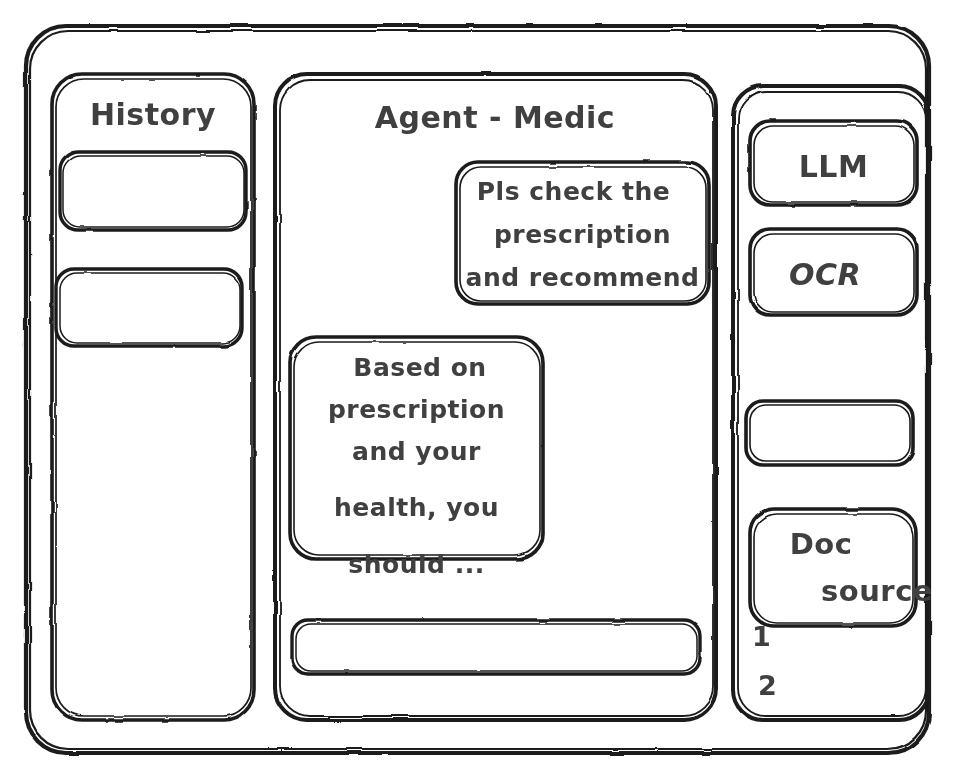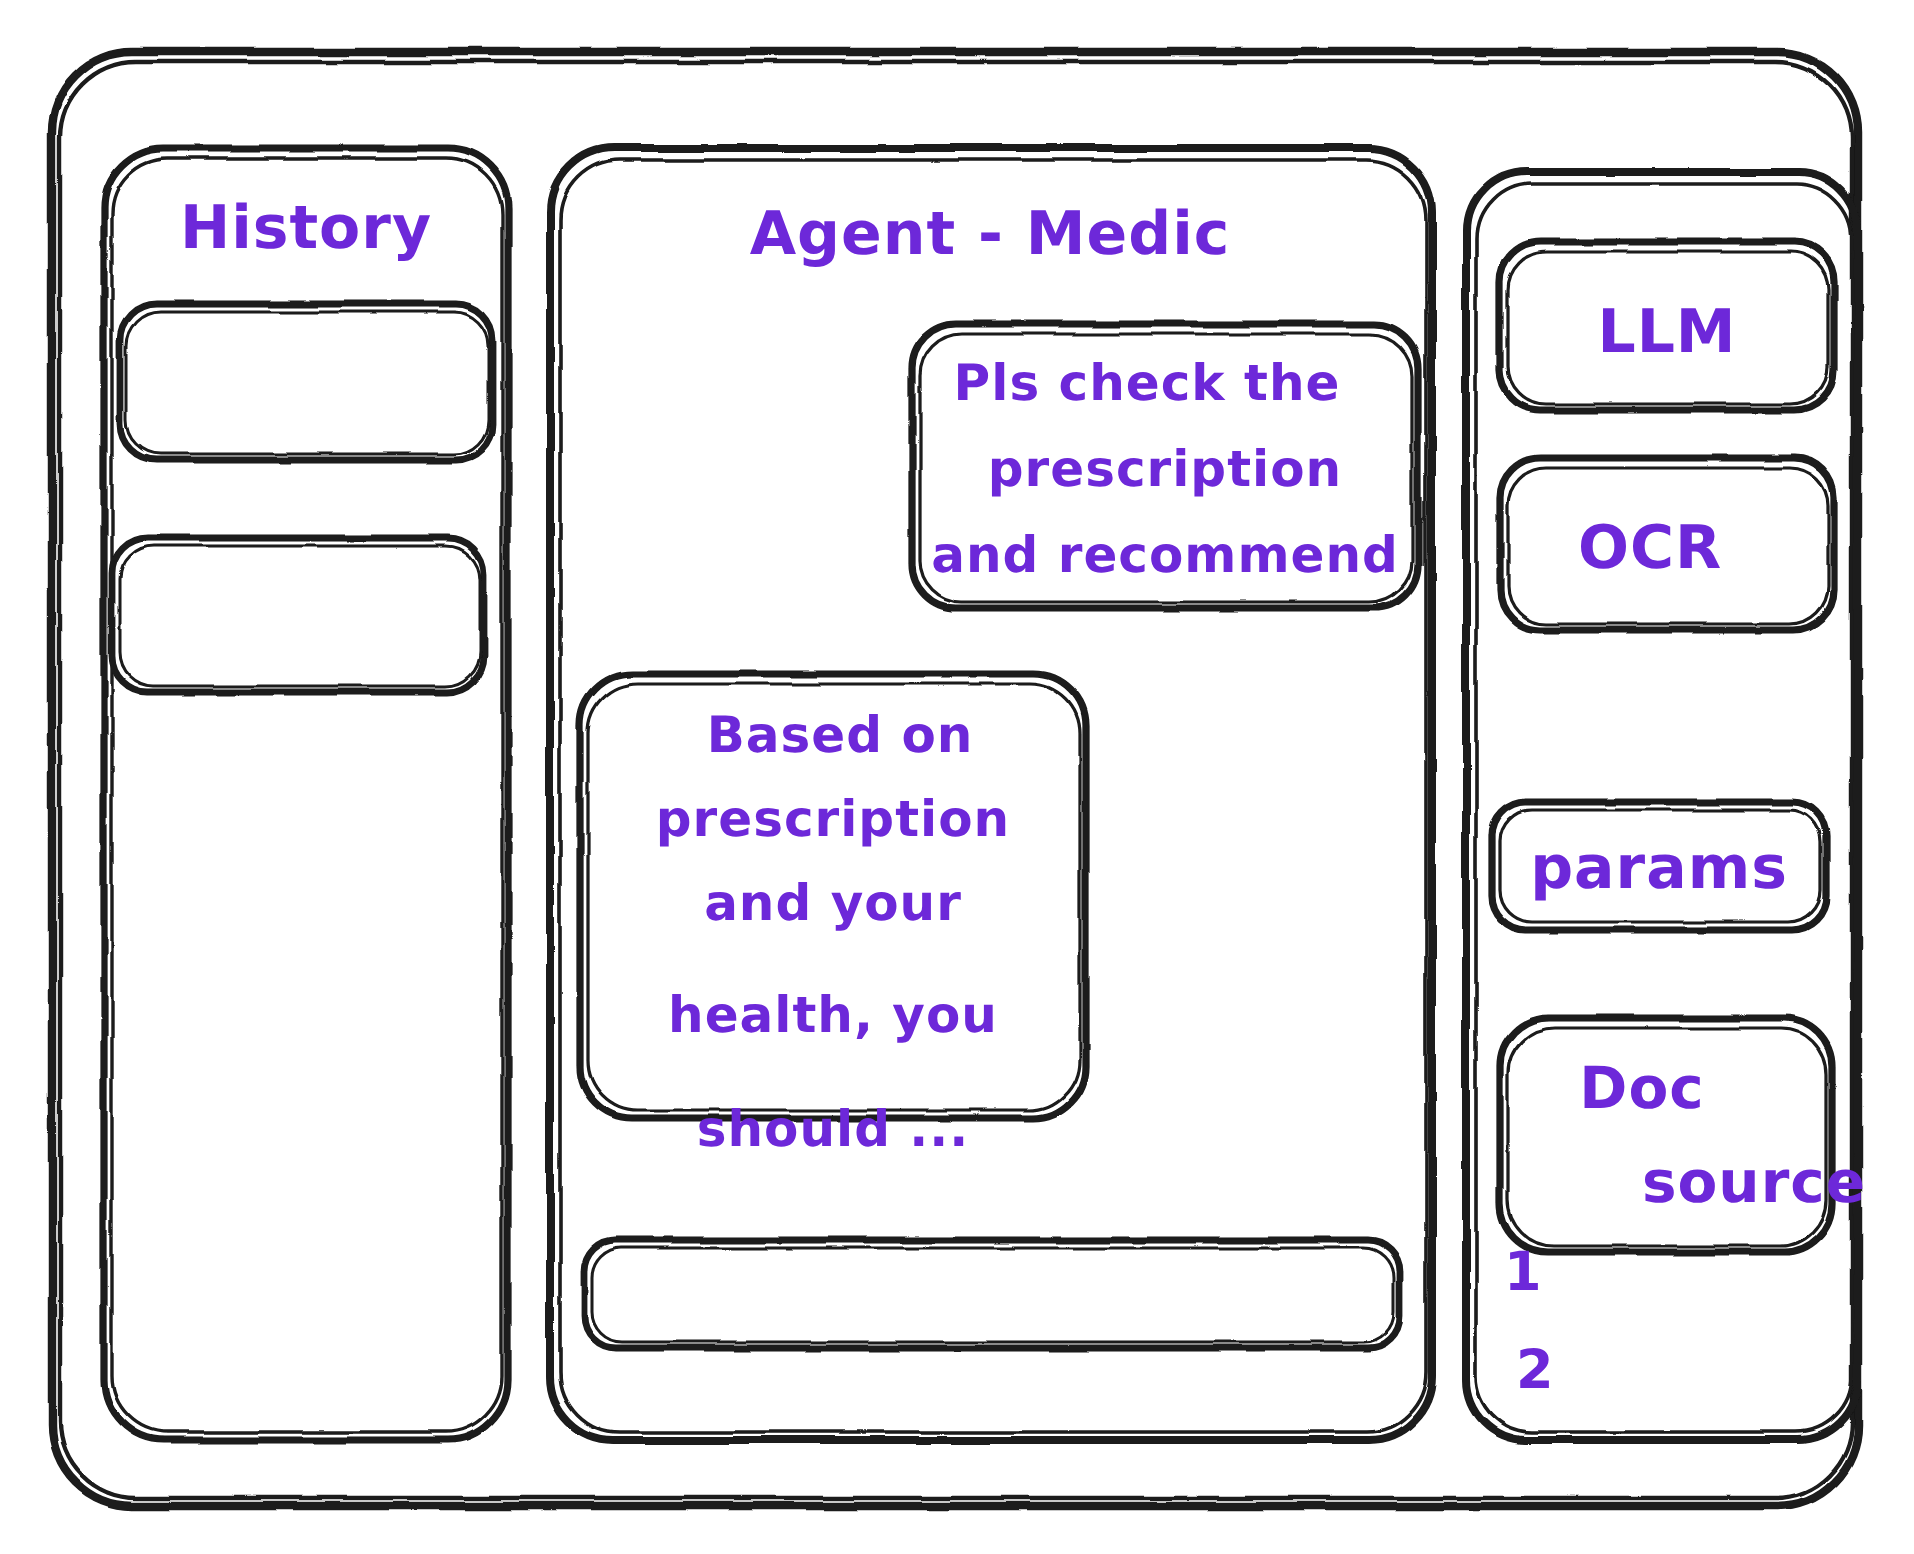--- a/index.html
+++ b/index.html
@@ -26,21 +26,21 @@
   }
   #sketch path, #sketch rect {
     fill: none;
     stroke: #1a1a1a;
     stroke-linecap: round;
     stroke-linejoin: round;
   }
   
   .txt {
     position: absolute;
-    color: #6d28d9;
+    color: #404040;
     font-family: "DejaVu Sans", sans-serif;
     font-weight: 700;
     letter-spacing: 0.5px;
     white-space: pre;
     text-align: center;
     line-height: 1.28;
     -webkit-font-smoothing: antialiased;
   }
   .panel-title {
     font-size: 30px;
@@ -169,24 +169,23 @@
   <div class="txt bubble-text" style="left:292px; top:435px; width:249px;">and your</div>
   <div class="txt bubble-text" style="left:292px; top:491px; width:249px;">health, you</div>
   <div class="txt bubble-text" style="left:292px; top:548px; width:249px;">should ...</div>
 
   <div class="hit" style="left:292px; top:620px; width:408px; height:54px; cursor:text;" title=""></div>
 
   <div class="hit" style="left:750px; top:121px; width:167px; height:84px;"></div>
   <div class="txt chip-text" style="left:750px; top:148px; width:167px;">LLM</div>
 
   <div class="hit" style="left:750px; top:229px; width:167px; height:86px;"></div>
-  <div class="txt chip-text" style="left:750px; top:256px; width:150px;">OCR</div>
+  <div class="txt chip-text" style="left:750px; top:256px; width:150px;font-style:italic;">OCR</div>
 
   <div class="hit" style="left:746px; top:401px; width:167px; height:64px;"></div>
-  <div class="txt chip-text" style="left:746px; top:416px; width:167px;">params</div>
 
   <div class="hit" style="left:750px; top:509px; width:166px; height:117px;"></div>
   <div class="txt chip-text two-line" style="left:750px; top:525px; width:142px;">Doc</div>
   <div class="txt chip-text two-line" style="left:794px; top:572px; width:166px;">source</div>
 
   <div class="txt list-num" style="left:752px; top:620px; width:60px;">1</div>
   <div class="txt list-num" style="left:758px; top:669px; width:60px;">2</div>
 
 </div>
 

